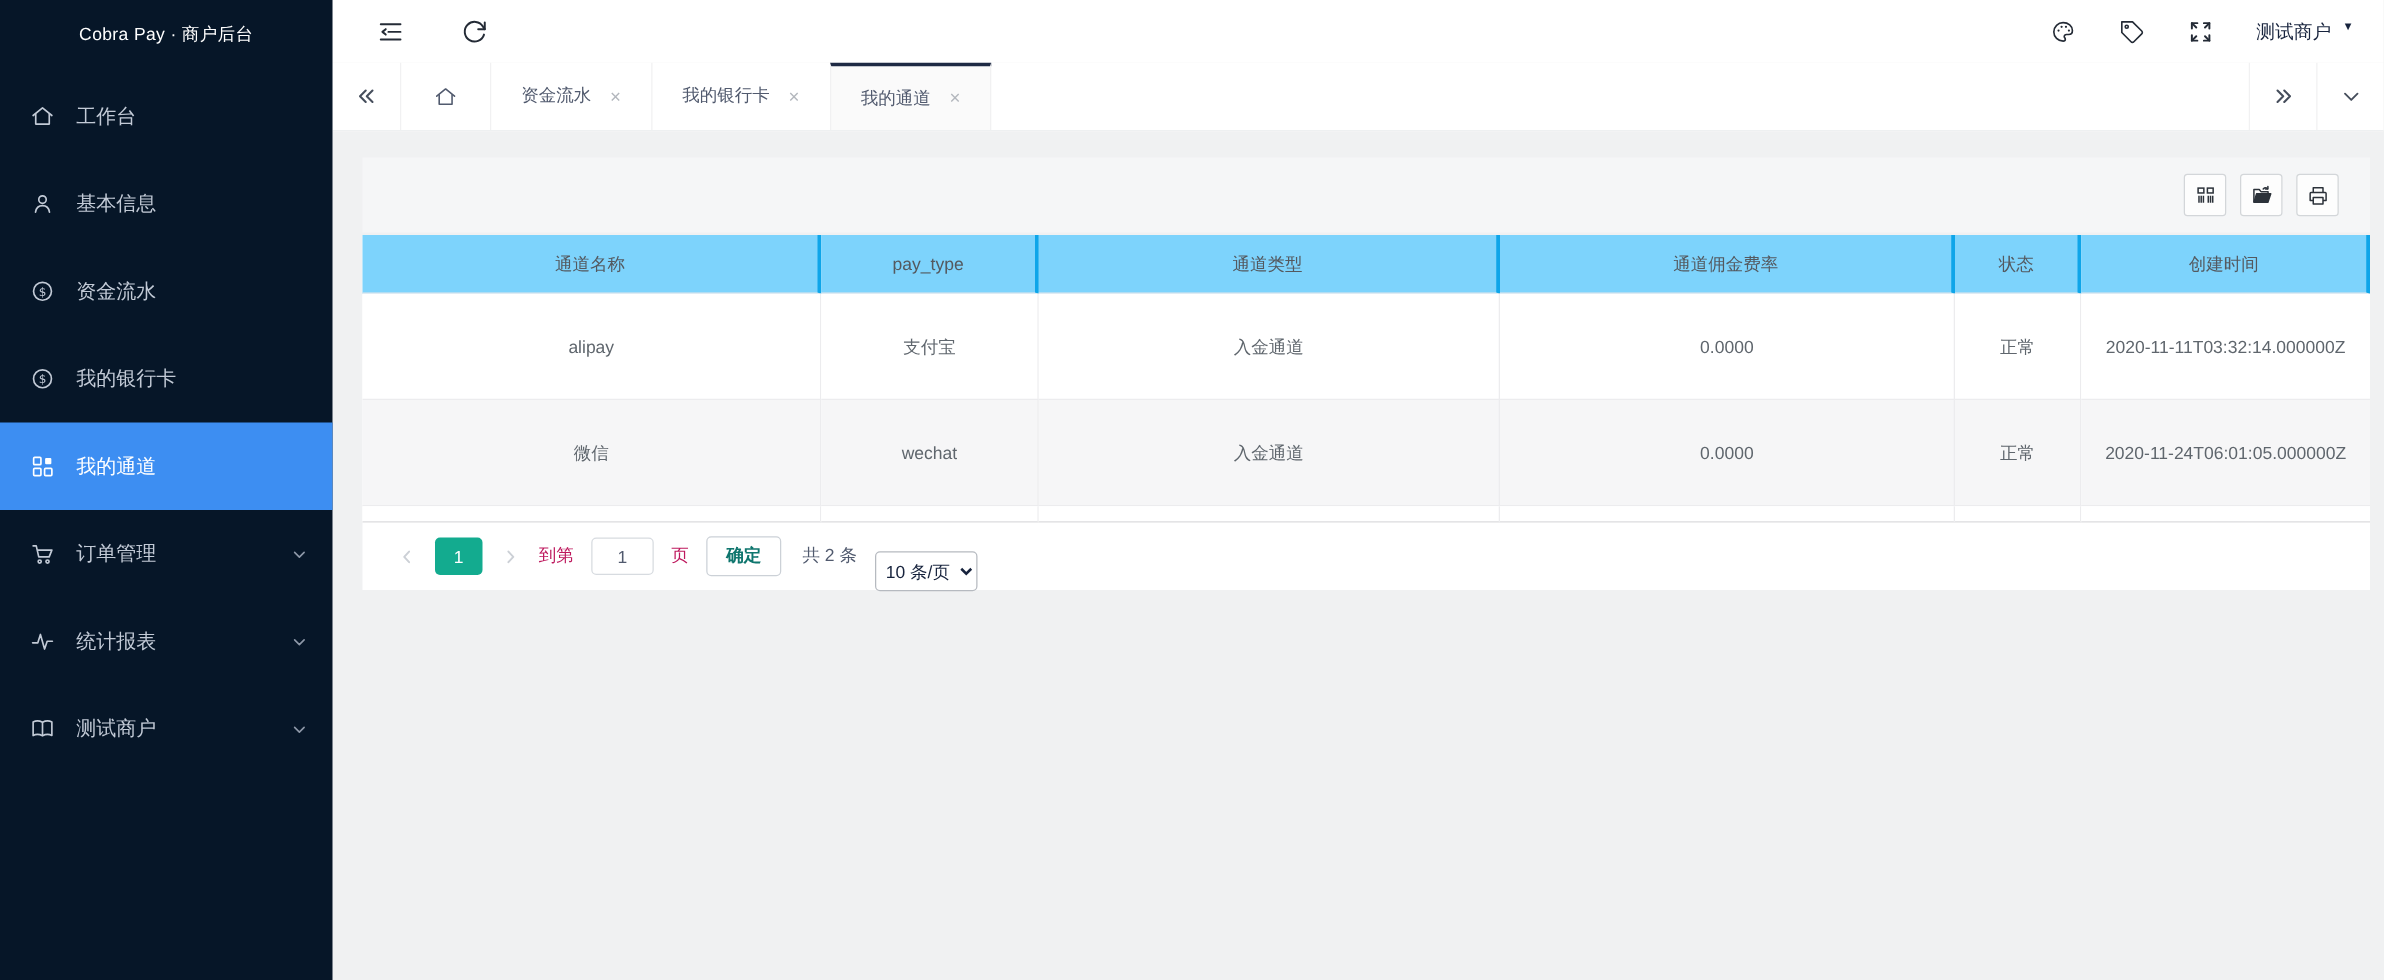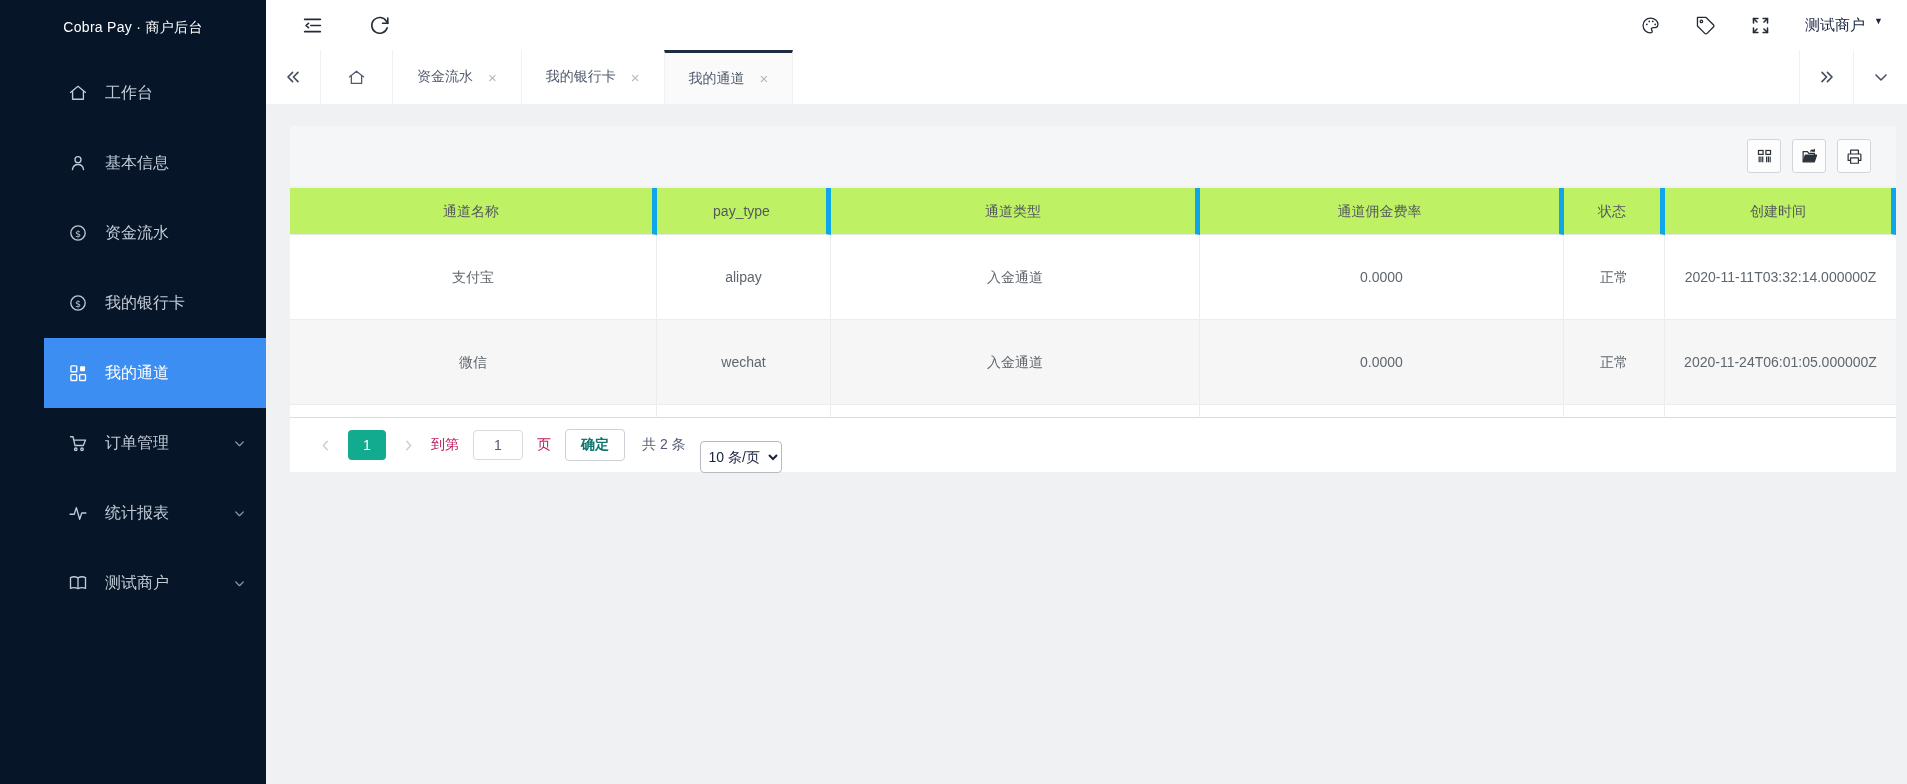--- a/index.html
+++ b/index.html
@@ -8,21 +8,21 @@
     position:relative; overflow:hidden;
     font-family:"Liberation Sans","DejaVu Sans",sans-serif;
     background:#f0f1f2; color:#515a6e;
   }
   svg { display:block; }
 
   
   .sidebar { position:absolute; left:0; top:0; bottom:0; width:266px; background:#061628; z-index:5; }
   .logo { height:56px; display:flex; align-items:center; justify-content:center;
           color:#ffffff; font-size:14px; font-weight:400; letter-spacing:.3px; }
-  .menu { padding-top:2px;margin-left:44px; }
+  .menu { padding-top:2px; }
   .menu-item { height:70px; display:flex; align-items:center; gap:17px;
                padding:0 24px; font-size:16px; color:#c2cad6; cursor:pointer; position:relative; }
   .menu-item .micon { width:20px; height:20px; color:#c2cad6; flex:0 0 auto; }
   .menu-item .micon svg { width:20px; height:20px; }
   .menu-item.active { background:#3d8ef2; color:#ffffff; }
   .menu-item.active .micon { color:#ffffff; }
   .menu-arrow { position:absolute; right:20px; color:#8e98a8; }
   .menu-arrow svg { width:13px; height:13px; }
 
   
@@ -61,22 +61,22 @@
               border-radius:3px; cursor:pointer; color:#2c323a;
               display:flex; align-items:center; justify-content:center; }
   .tool-btn svg { width:17px; height:17px; }
 
   .table { background:#ffffff; }
   .trow { display:grid; grid-template-columns:367px 174px 369px 364px 101px 231px; }
   .tcell { display:flex; align-items:center; justify-content:center; text-align:center;
            padding:0 18px; font-size:14px; color:#5f666d; line-height:34px;
            border-right:1px solid #ececee; border-bottom:1px solid #ececee; }
   .tcell:last-child { border-right:none; }
-  .thead .tcell { height:47px; background:#bef264; color:#54595f;
-                  border-right:5px solid #0ea5e9; border-bottom:1px solid #e7e8ea; }
+  .thead .tcell { height:47px; background:#7dd3fc; color:#54595f;
+                  border-right:3px solid #0ea5e9; border-bottom:1px solid #e7e8ea; }
   .tbody-row .tcell { height:85px; background:#ffffff; }
   .tbody-row.striped .tcell { background:#f6f6f7; }
   .clip-row .tcell { height:13px; background:#ffffff; border-bottom:1px solid #dcdcde; }
 
   
   .pager { height:54px; background:#ffffff; display:flex; align-items:center; gap:14px;
            padding-left:27px; font-size:14px; }
   .pg-arrow { border:none; background:none; color:#ccd0d6; cursor:default; padding:0; }
   .pg-arrow svg { width:17px; height:17px; }
   .pg-current { width:38px; height:30px; background:#13ab8f; color:#ffffff; border:none;
@@ -327,22 +327,22 @@
   <div class="table">
     <div class="trow thead">
       <div class="tcell">通道名称</div>
       <div class="tcell">pay_type</div>
       <div class="tcell">通道类型</div>
       <div class="tcell">通道佣金费率</div>
       <div class="tcell">状态</div>
       <div class="tcell">创建时间</div>
     </div>
     <div class="trow tbody-row">
+      <div class="tcell">alipay</div>
       <div class="tcell">支付宝</div>
-      <div class="tcell">alipay</div>
       <div class="tcell">入金通道</div>
       <div class="tcell">0.0000</div>
       <div class="tcell">正常</div>
       <div class="tcell">2020-11-11T03:32:14.000000Z</div>
     </div>
     <div class="trow tbody-row striped">
       <div class="tcell">微信</div>
       <div class="tcell">wechat</div>
       <div class="tcell">入金通道</div>
       <div class="tcell">0.0000</div>

